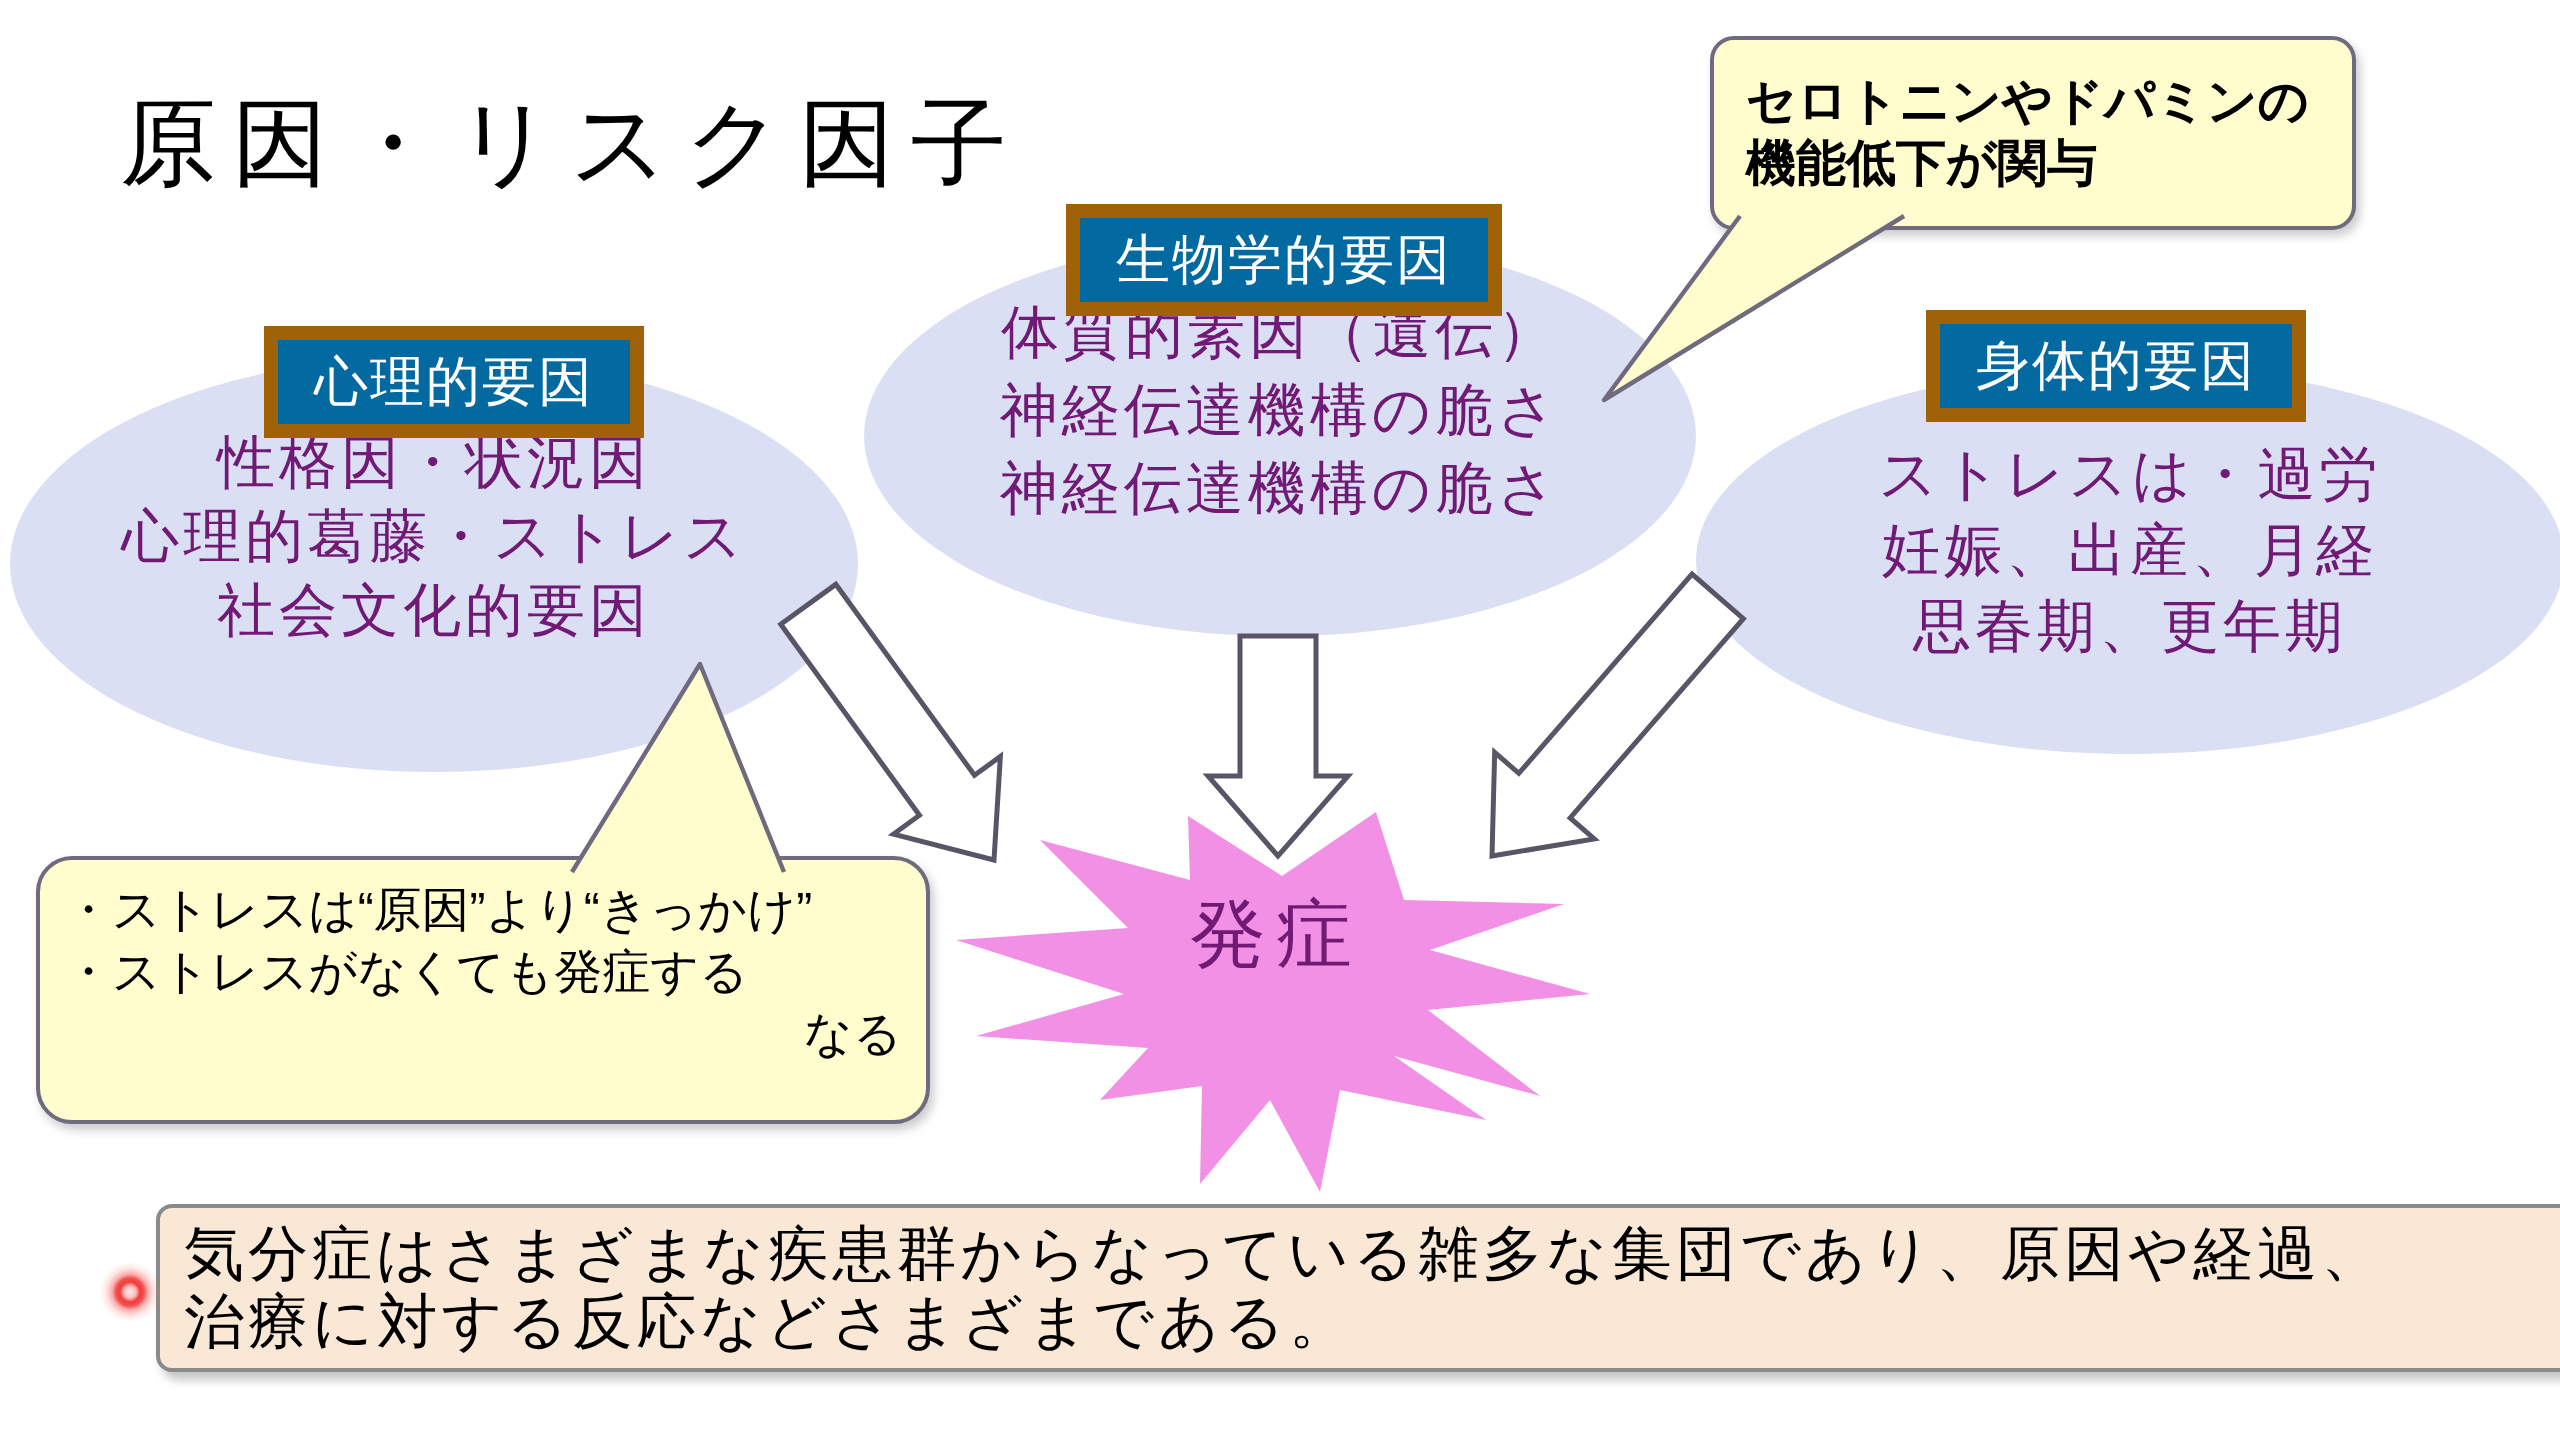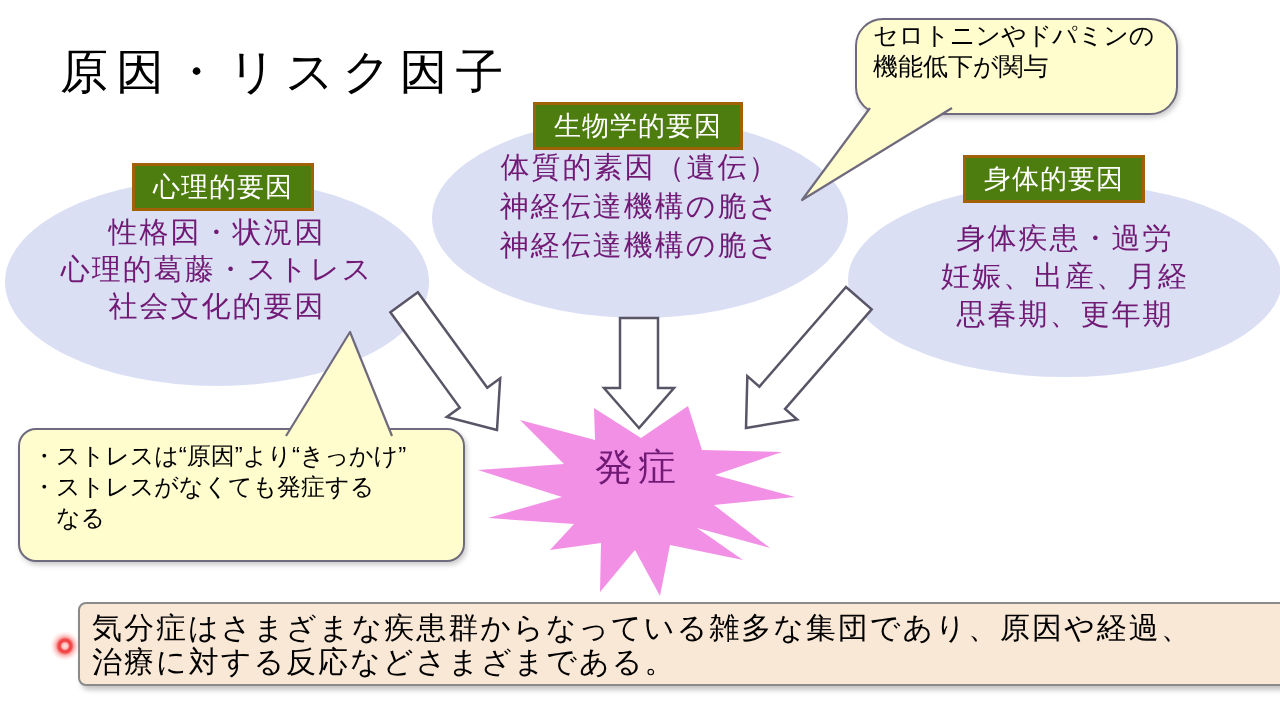--- a/index.html
+++ b/index.html
@@ -14,45 +14,45 @@
   .ellipse{
     position:absolute;border-radius:50%;background:#DBDFF4;
     display:flex;flex-direction:column;align-items:center;box-sizing:border-box;
     font-size:29px;color:#701a75;
   }
   .el-psych{left:5px;top:178px;width:424px;height:208px;padding-top:36px;line-height:37px;}
   .el-bio{left:432px;top:118px;width:416px;height:200px;padding-top:30px;line-height:39px;}
   .el-phys{left:848px;top:183px;width:434px;height:194px;padding-top:36px;line-height:38px;}
   .eline{white-space:nowrap;letter-spacing:2px;}
   .factor-label{
-    position:absolute;background:#4d7c0f;color:#ffffff;border:3px solid #a16207;
+    position:absolute;background:#0369a1;color:#ffffff;border:7px solid #a16207;
     font-size:27px;line-height:34px;padding:4px 18px;letter-spacing:1px;white-space:nowrap;
   }
   .lbl-psych{left:132px;top:163px;}
   .lbl-bio{left:533px;top:102px;}
   .lbl-phys{left:963px;top:155px;}
   .layer{position:absolute;left:0;top:0;width:1280px;height:720px;pointer-events:none;}
   .outcome{
     left:553px;top:442px;width:170px;text-align:center;font-size:38px;letter-spacing:5px;
     color:#701a75;white-space:nowrap;
   }
   .callout{
     position:absolute;background:#FFFDCE;border:2px solid #6F6A7D;box-sizing:border-box;
     box-shadow:2px 3px 5px rgba(110,110,110,.35);
   }
   .co-neuro{
-    left:855px;top:18px;width:323px;height:97px;border-radius:28px;
-    padding:0 16px;font-size:25px;line-height:31px;
+    left:855px;top:18px;width:323px;height:97px;border-radius:12px;
+    padding:16px 16px;font-size:25px;line-height:31px;font-weight:bold;
   }
   .co-stress{
     left:18px;top:428px;width:447px;height:134px;border-radius:18px;
     padding:10px 12px;font-size:24px;line-height:31px;
   }
   .co-line{white-space:nowrap;}
-  .co-line.cont{margin-left:24px;}
+  .co-line.cont{margin-left:24px;text-align:right;}
   .summary{
     position:absolute;left:78px;top:602px;width:1252px;height:84px;box-sizing:border-box;
     background:#FAE8D6;border:2px solid #8A8A8A;border-radius:8px;
     box-shadow:3px 4px 5px rgba(110,110,110,.4);
     padding:7px 0 0 12px;font-size:30px;line-height:34px;letter-spacing:2px;
   }
   .sum-line{white-space:nowrap;}
   .laser{
     position:absolute;left:50px;top:631px;width:30px;height:30px;border-radius:50%;
     background:radial-gradient(circle at 50% 50%,
@@ -73,21 +73,21 @@
     <div class="eline">社会文化的要因</div>
   </div>
 
   <div class="ellipse el-bio">
     <div class="eline">体質的素因（遺伝）</div>
     <div class="eline">神経伝達機構の脆さ</div>
     <div class="eline">神経伝達機構の脆さ</div>
   </div>
 
   <div class="ellipse el-phys">
-    <div class="eline">身体疾患・過労</div>
+    <div class="eline">ストレスは・過労</div>
     <div class="eline">妊娠、出産、月経</div>
     <div class="eline">思春期、更年期</div>
   </div>
 
   <svg class="layer" viewBox="0 0 1280 720">
     <polygon fill="#F290E6" points="594,408 641,438 688,406 702,450 782,452 715,475 795,497 714,505 770,548 697,528 743,560 670,545 660,596 635,550 600,592 601,543 550,550 574,524 488,518 562,497 478,470 564,464 520,420 595,440"></polygon>
     <path d="M0,0 L-33,-40 L-17,-40 L-17,-158 L17,-158 L17,-40 L33,-40 Z" transform="translate(497,430) rotate(-36)" fill="#ffffff" stroke="#5A5566" stroke-width="2.5"></path>
     <path d="M0,0 L-35,-40 L-19,-40 L-19,-110 L19,-110 L19,-40 L35,-40 Z" transform="translate(639,428)" fill="#ffffff" stroke="#5A5566" stroke-width="2.5"></path>
     <path d="M0,0 L-33,-40 L-17,-40 L-17,-172 L17,-172 L17,-40 L33,-40 Z" transform="translate(746,428) rotate(41)" fill="#ffffff" stroke="#5A5566" stroke-width="2.5"></path>
   </svg>

